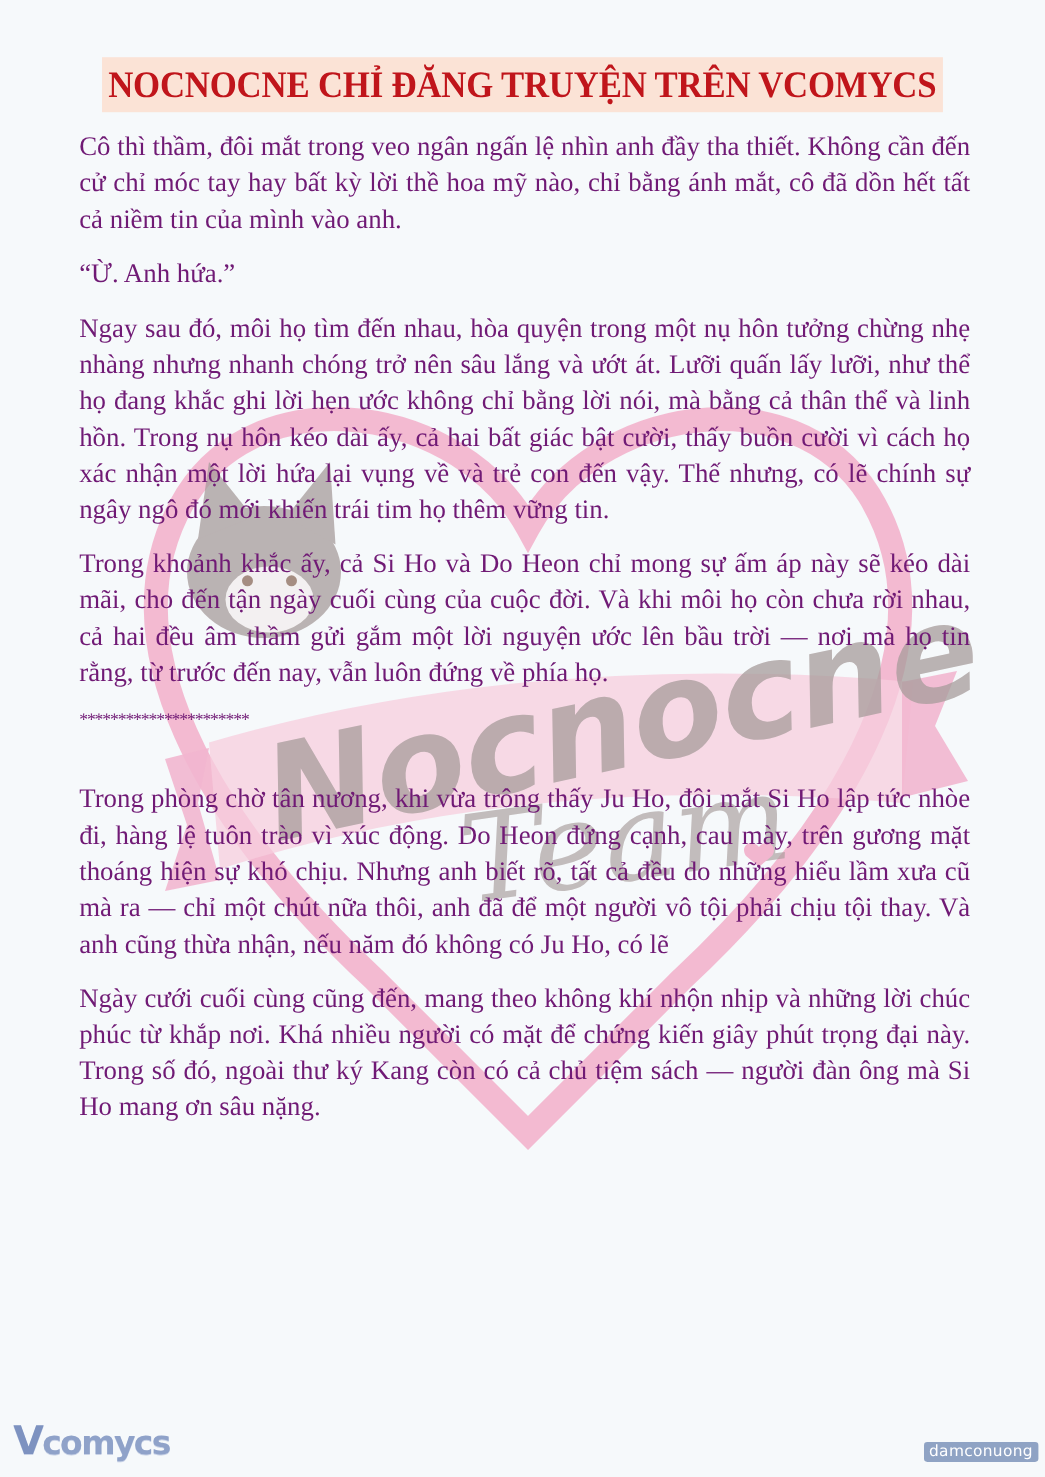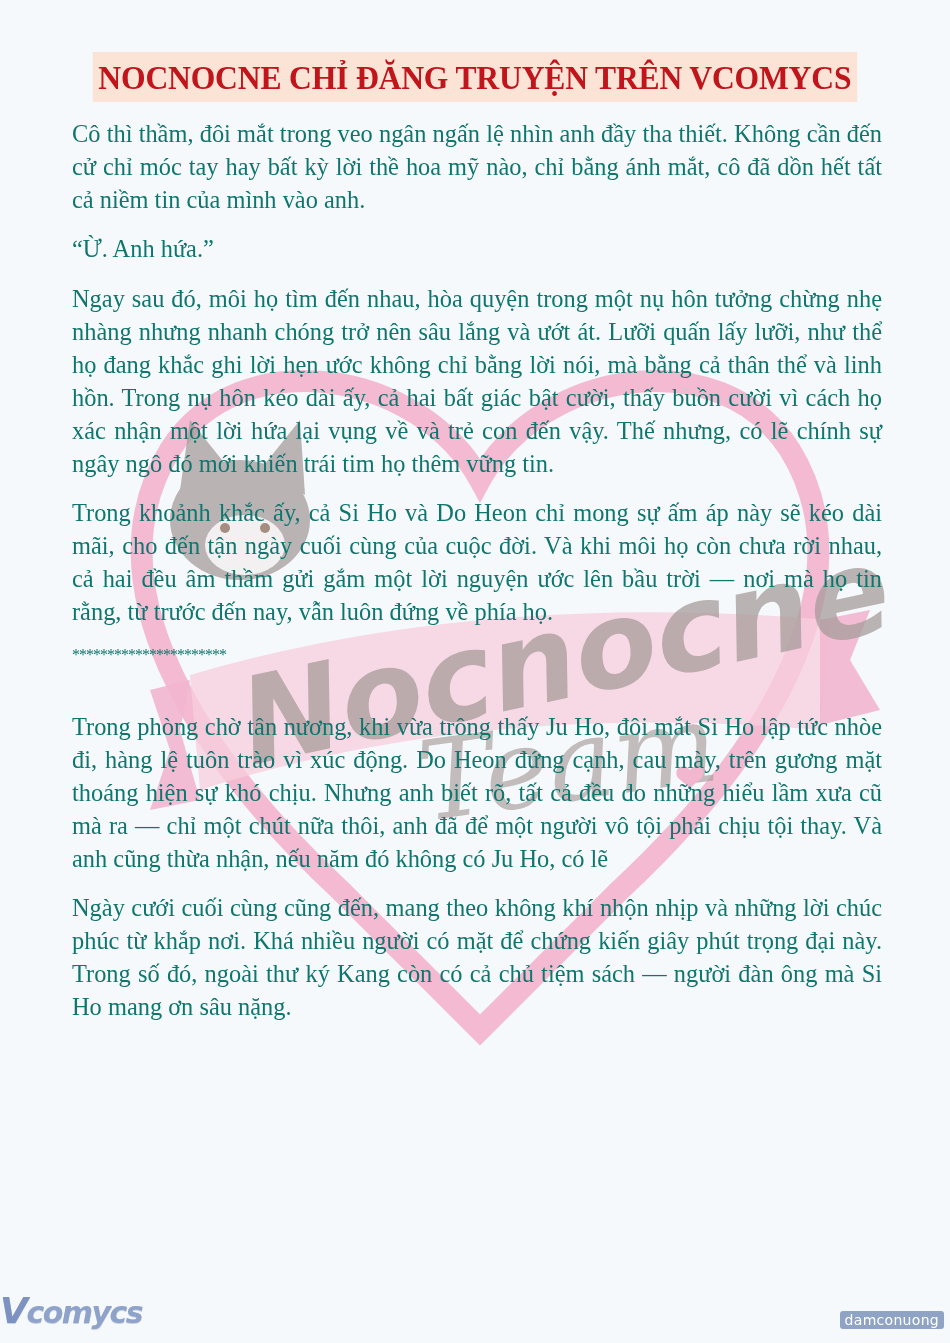--- a/index.html
+++ b/index.html
@@ -50,42 +50,41 @@
       line-height: 44px;
       transform: scaleX(0.93);
       transform-origin: center;
     }
     .content {
       position: absolute;
       left: 72px;
       top: 117px;
       width: 810px;
       z-index: 2;
-      color: #0f766e;
+      color: #701a75;
       font-size: 24.4px;
       line-height: 33px;
     }
     .content p {
       margin: 0 0 16px 0;
       text-align: justify;
     }
     .content p.quote { margin-bottom: 17px; }
     .content p.sep {
       font-size: 16px;
       letter-spacing: -1px;
       margin: 8px 0 44px 0;
       line-height: 22px;
     }
     .footer-logo {
       position: absolute;
-      left: 0;
+      left: 12px;
       top: 1290px;
       z-index: 2;
       font-family: "DejaVu Sans", sans-serif;
-      font-style: italic;
       font-weight: bold;
       font-size: 30px;
       color: #8fa2c9;
       letter-spacing: -1.5px;
       text-shadow: 0 1px 0 #c8d2e6;
     }
     .footer-logo .v {
       font-size: 36px;
       color: #7d92c0;
     }

